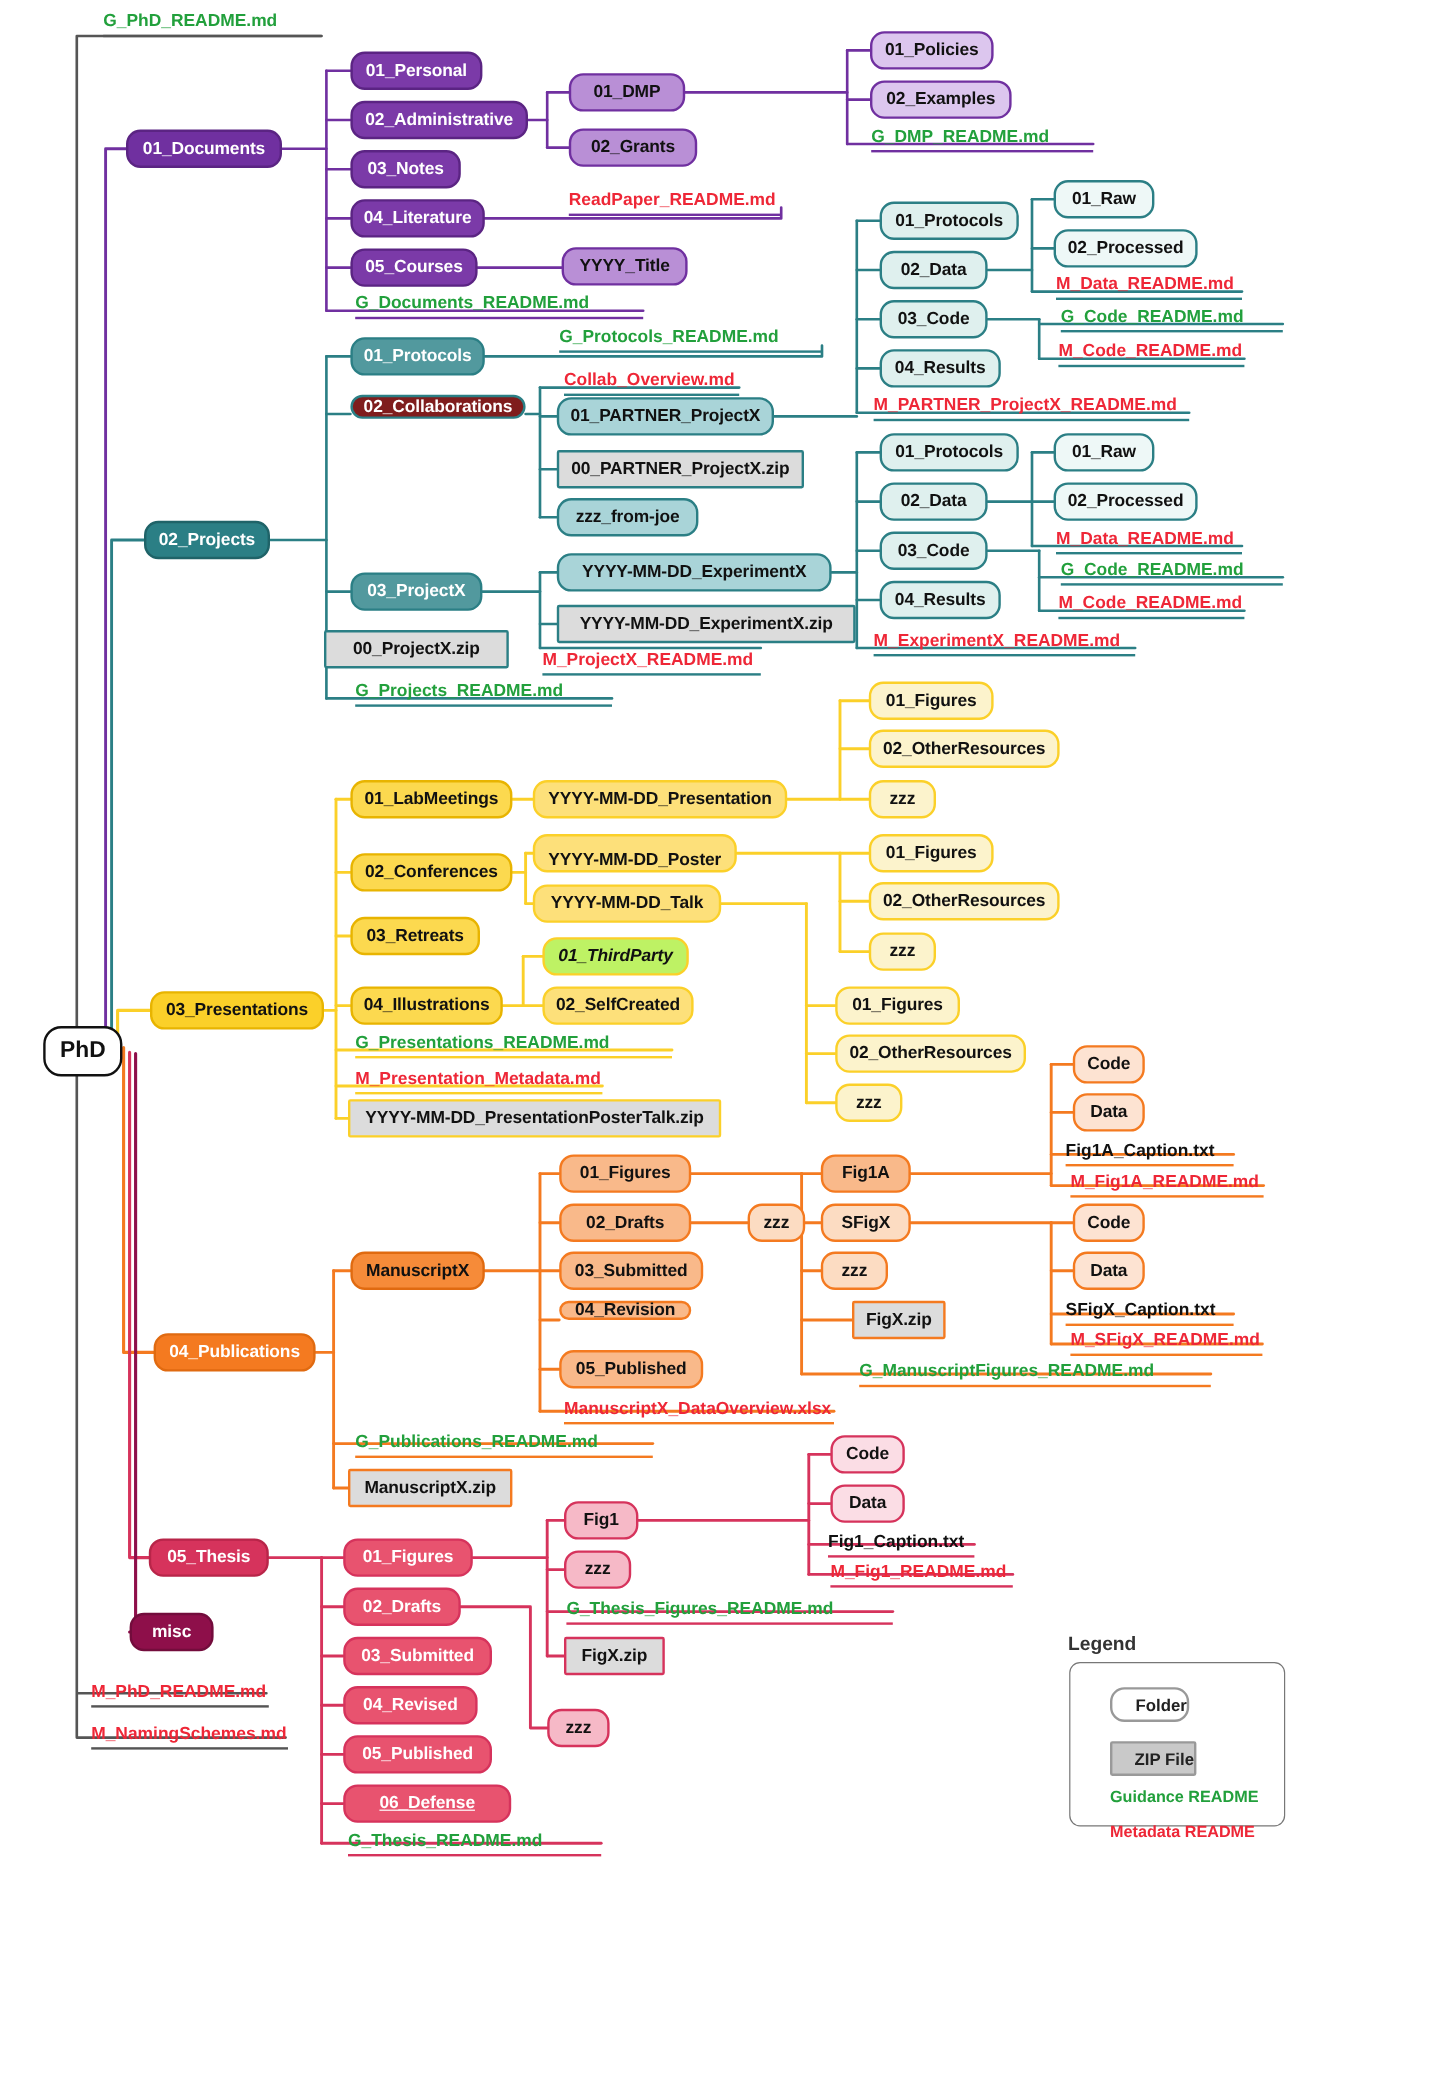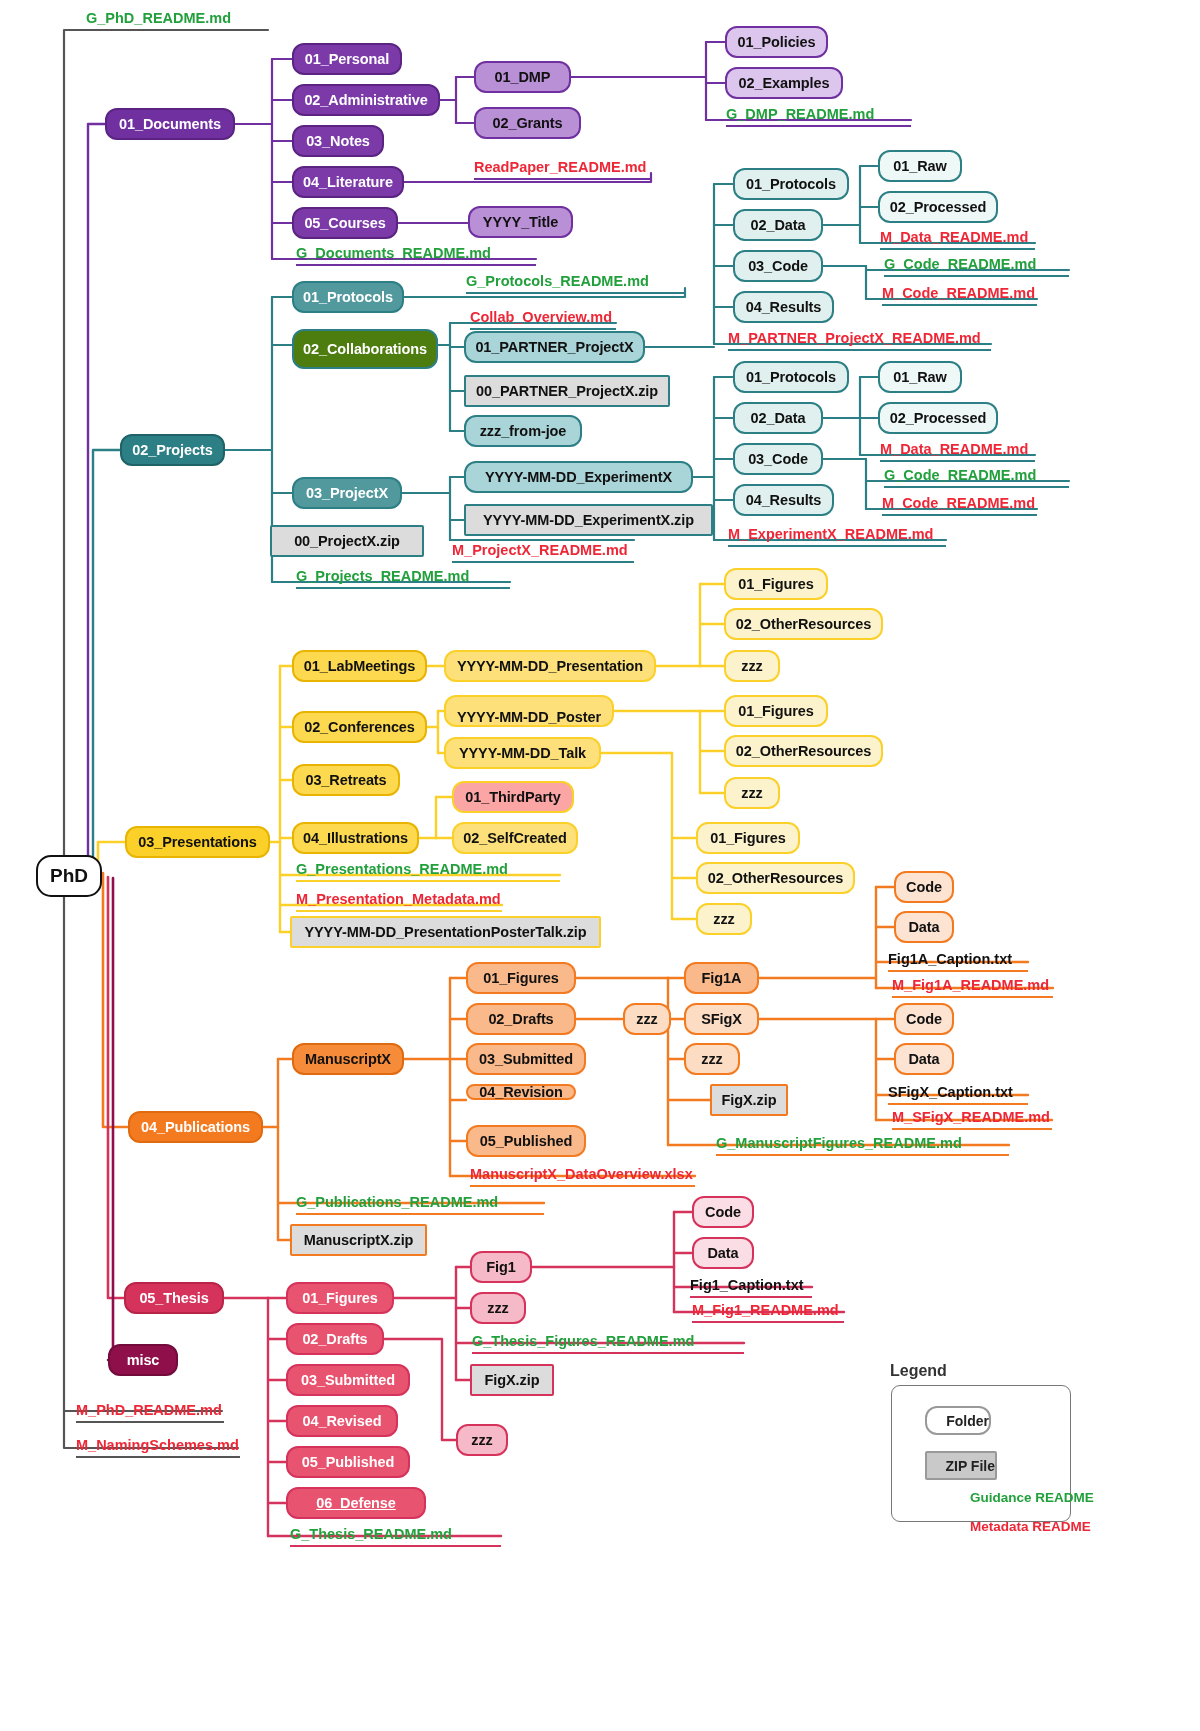--- a/index.html
+++ b/index.html
@@ -13,21 +13,21 @@
   .lbl{position:absolute;font-weight:bold;font-size:14.5px;white-space:nowrap;}
   .lbl.g{color:#22a03c;}
   .lbl.m{color:#ee2737;}
   .lbl.k{color:#111;}
   .legend-box{position:absolute;border:1.6px solid #777;border-radius:9px;background:#fff;}
   .legend-title{position:absolute;font-weight:bold;font-size:16px;color:#333;}
   .legend-item{position:absolute;display:flex;align-items:center;justify-content:flex-end;
                font-weight:bold;font-size:14px;color:#222;box-sizing:border-box;}
   .legend-folder{border:2.4px solid #999;border-radius:12px;background:#fff;}
   .legend-zip{border:2.4px solid #999;background:#c9c9c9;border-radius:2px;}
-  .legend-text{position:absolute;font-weight:bold;font-size:13.5px;margin-left:45px;}
+  .legend-text{position:absolute;font-weight:bold;font-size:13.5px;}
   #phd{position:absolute;border:2.4px solid #111;border-radius:15px;background:#fff;
        display:flex;align-items:center;justify-content:center;font-weight:bold;font-size:19px;color:#111;}
 </style>
 </head>
 <body>
 
 <div id="root">
 
   <svg class="links" viewBox="0 0 1200 1731">
     <g fill="none" stroke-linecap="round" stroke-linejoin="round">
@@ -294,21 +294,21 @@
       </div>
       <div class="node round" style="left: 725px; top: 67px; width: 118px; height: 32px; background: rgb(220, 198, 238); border-color: rgb(112, 48, 160); color: rgb(17, 17, 17);">
         <span>02_Examples</span>
       </div>
       <div class="node round" style="left: 120px; top: 434px; width: 105px; height: 32px; background: rgb(43, 127, 133); border-color: rgb(31, 99, 104); color: rgb(255, 255, 255);">
         <span>02_Projects</span>
       </div>
       <div class="node round" style="left: 292px; top: 281px; width: 112px; height: 32px; background: rgb(82, 153, 158); border-color: rgb(43, 127, 133); color: rgb(255, 255, 255);">
         <span>01_Protocols</span>
       </div>
-      <div class="node round" style="left: 292px; top: 329px; width: 146px; height: 40px; background: #4d7c0f; border-color: rgb(43, 127, 133); color: rgb(255, 255, 255);">
+      <div class="node round" style="left: 292px; top: 329px; width: 146px; height: 20px; background: #7f1d1d; border-color: rgb(43, 127, 133); color: rgb(255, 255, 255);">
         <span>02_Collaborations</span>
       </div>
       <div class="node round" style="left: 292px; top: 477px; width: 110px; height: 32px; background: rgb(82, 153, 158); border-color: rgb(43, 127, 133); color: rgb(255, 255, 255);">
         <span>03_ProjectX</span>
       </div>
       <div class="node zip" style="left: 270px; top: 525px; width: 154px; height: 32px; background: rgb(220, 220, 220); border-color: rgb(43, 127, 133); color: rgb(17, 17, 17);">
         <span>00_ProjectX.zip</span>
       </div>
       <div class="node round" style="left: 464px; top: 331px; width: 181px; height: 32px; background: rgb(169, 212, 216); border-color: rgb(43, 127, 133); color: rgb(17, 17, 17);">
         <span>01_PARTNER_ProjectX</span>
@@ -381,21 +381,21 @@
       </div>
       <div class="node round" style="left: 444px; top: 650px; width: 212px; height: 32px; background: rgb(253, 224, 122); border-color: rgb(251, 208, 41); color: rgb(17, 17, 17);">
         <span>YYYY-MM-DD_Presentation</span>
       </div>
       <div class="node round" style="left: 444px; top: 695px; width: 170px; height: 32px; background: rgb(253, 224, 122); border-color: rgb(251, 208, 41); color: rgb(17, 17, 17); align-items: flex-end;">
         <span>YYYY-MM-DD_Poster</span>
       </div>
       <div class="node round" style="left: 444px; top: 737px; width: 157px; height: 32px; background: rgb(253, 224, 122); border-color: rgb(251, 208, 41); color: rgb(17, 17, 17);">
         <span>YYYY-MM-DD_Talk</span>
       </div>
-      <div class="node round" style="left: 452px; top: 781px; width: 122px; height: 32px; background: #fca5a5; border-color: rgb(251, 208, 41); color: rgb(17, 17, 17);">
+      <div class="node round" style="left: 452px; top: 781px; width: 122px; height: 32px; background: #bef264; border-color: rgb(251, 208, 41); color: rgb(17, 17, 17); font-style: italic;">
         <span>01_ThirdParty</span>
       </div>
       <div class="node round" style="left: 452px; top: 822px; width: 126px; height: 32px; background: rgb(253, 224, 122); border-color: rgb(251, 208, 41); color: rgb(17, 17, 17);">
         <span>02_SelfCreated</span>
       </div>
       <div class="node round" style="left: 724px; top: 568px; width: 104px; height: 32px; background: rgb(252, 243, 204); border-color: rgb(251, 208, 41); color: rgb(17, 17, 17);">
         <span>01_Figures</span>
       </div>
       <div class="node round" style="left: 724px; top: 608px; width: 159px; height: 32px; background: rgb(252, 243, 204); border-color: rgb(251, 208, 41); color: rgb(17, 17, 17);">
         <span>02_OtherResources</span>

